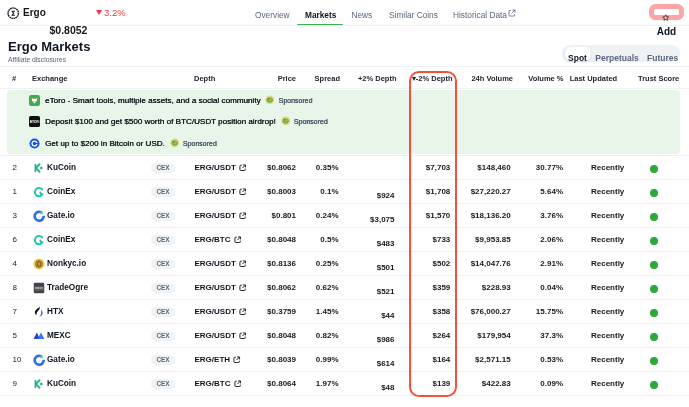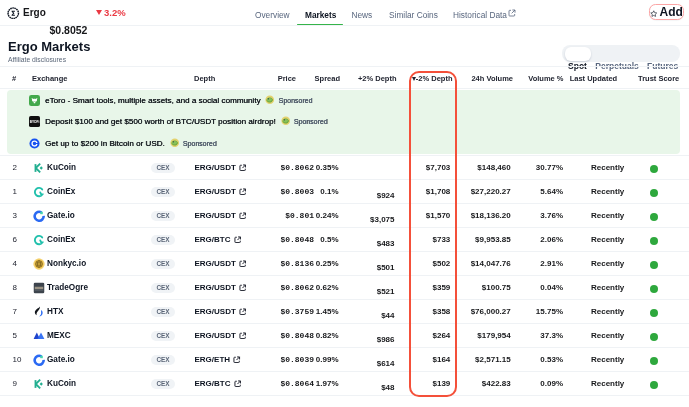--- a/index.html
+++ b/index.html
@@ -3,34 +3,34 @@
 * { margin:0; padding:0; box-sizing:border-box; }
 html,body { width:689px; height:407px; background:#fff; font-family:"Liberation Sans",sans-serif; color:#17181b; overflow:hidden; }
 #page { position:relative; width:689px; height:407px; }
 .abs { position:absolute; }
 
 
 #topbar { position:absolute; top:0; left:0; width:689px; height:26px; border-bottom:1px solid #eff2f5; }
 #coinlogo { position:absolute; left:7px; top:6.5px; }
 #coinname { position:absolute; left:23px; top:0; height:24px; line-height:25px; font-size:10px; font-weight:bold; }
 #coinprice { position:absolute; left:49.5px; top:18px; height:24px; line-height:25px; font-size:10.5px; font-weight:bold; }
-#coinchg { position:absolute; left:96px; top:0; height:31px; line-height:25px; font-size:9.5px; font-weight:bold; color:#ea3943; }
+#coinchg { position:absolute; left:96px; top:0; height:31px; line-height:25px; font-size:9.5px; font-weight:normal; color:#ea3943; }
 #coinchg .tri { display:inline-block; width:0; height:0; border-left:3.5px solid transparent; border-right:3.5px solid transparent; border-top:5px solid #ea3943; margin-right:2px; vertical-align:1px; }
 .nav { position:absolute; top:0; height:25px; line-height:30px; font-size:8.3px; font-weight:normal; color:#58667e; }
 .nav.active { color:#0d1421; font-weight:bold; }
 #nav-underline { position:absolute; left:296.5px; top:23.6px; width:46.5px; height:1.6px; background:#35b44a; border-radius:1px; }
-#addbtn { position:absolute; left:649px; top:4px; width:35px; height:16px; border:1px solid #fca5a5; border-radius:6.5px; background:#fff; font-size:12px; font-weight:bold; color:#0d1421; text-align:center; line-height:15px; box-shadow:0 0.5px 1px rgba(128,138,157,.15); }
+#addbtn { position:absolute; left:649px; top:4px; width:35px; height:16px; border:5px solid #fca5a5; border-radius:6.5px; background:#fff; font-size:10px; font-weight:bold; color:#0d1421; text-align:center; line-height:15px; box-shadow:0 0.5px 1px rgba(128,138,157,.15); }
 #addbtn svg { vertical-align:-1.5px; margin-right:2px; }
 
 
 #title { position:absolute; left:8px; top:39px; font-size:13px; font-weight:bold; color:#0d1421; letter-spacing:0; }
 #affil { position:absolute; left:8px; top:55.5px; font-size:6.8px; color:#5b6779; }
 #seg { position:absolute; left:562px; top:45px; width:118px; height:17px; background:#eff2f5; border-radius:8px; }
 #seg .pill { position:absolute; left:2.5px; top:2px; width:26px; height:13.5px; background:#fff; border-radius:6px; box-shadow:0 1px 2px rgba(88,102,126,.25); }
-#seg span { position:absolute; font-size:8.5px; font-weight:bold; top:12px; height:24px; line-height:18px; }
+#seg span { position:absolute; font-size:8.5px; font-weight:bold; top:4px; height:24px; line-height:18px; }
 #seg .s1 { left:2.5px; width:26px; text-align:center; color:#0d1421; }
 #seg .s2 { left:33px; width:44px; text-align:center; color:#58667e; }
 #seg .s3 { left:85px; width:31px; text-align:center; color:#58667e; }
 
 
 #thead { position:absolute; top:66px; left:0; width:689px; height:23px; border-top:1px solid #eff2f5; border-bottom:1px solid #eff2f5; }
 #thead span { position:absolute; top:0; height:22px; line-height:23px; font-size:7.5px; font-weight:bold; color:#222531; white-space:nowrap; }
 #thead .sorttri { position:absolute; left:411.5px; top:9.5px; width:0; height:0; line-height:0; border-left:2.8px solid transparent; border-right:2.8px solid transparent; border-top:4px solid #222531; }
 
 
@@ -47,21 +47,21 @@
 .row { position:relative; height:24px; border-bottom:1px solid #eff2f5; }
 .row span { position:absolute; top:0; height:23px; line-height:24px; white-space:nowrap; }
 .c-num { left:12.5px; font-size:8px; color:#222531; }
 .c-logo { left:33px; }
 .c-logo svg { display:block; margin-top:6px; }
 .c-name { left:47px; font-size:8.2px; font-weight:bold; color:#0d1421; }
 .c-cex { left:151px; width:24px; top:7px !important; height:10px !important; line-height:10.5px !important; background:#f0f3f6; border-radius:5px; font-size:6.4px; font-weight:bold; color:#5b6678; text-align:center; }
 .c-pair { left:194.5px; font-size:8px; font-weight:bold; color:#0d1421; }
 .c-pair .ext { margin-left:3px; vertical-align:-1px; }
 .c-r { font-size:8px; font-weight:bold; color:#17181b; text-align:right; }
-.c-price { right:375px;font-family:Liberation Mono, monospace; }
+.c-price { right:393px; }
 .c-spread { right:350.5px; }
 .c-p2 { right:294.5px;margin-top:28px; }
 .c-m2 { right:238.7px; }
 .c-vol { right:178.3px; }
 .c-volpct { right:126px; }
 .c-rec { right:64.7px; font-weight:bold;text-align:right; }
 .c-dot { left:649.5px; top:9px !important; width:8px; height:8px !important; border-radius:50%; background:#2ea83d; }
 
 #redbox { position:absolute; left:408.5px; top:70.5px; width:48.5px; height:326px; border:2px solid #f4503a; border-radius:10px; z-index:5; }
 </style></head>
@@ -302,21 +302,21 @@
 <span class="c-cex">CEX</span>
 <span class="c-pair">ERG/USDT<svg class="ext" width="7.5" height="7.5" viewBox="0 0 24 24" fill="none" stroke="#222531" stroke-width="3.2">
             <path d="M9 4H5a2 2 0 0 0-2 2v13a2 2 0 0 0 2 2h13a2 2 0 0 0 2-2v-4"></path>
             <path d="M13 3h8v8"></path>
             <path d="M21 3 11 13"></path>
           </svg></span>
 <span class="c-r c-price">$0.8062</span>
 <span class="c-r c-spread">0.62%</span>
 <span class="c-r c-p2">$44</span>
 <span class="c-r c-m2">$359</span>
-<span class="c-r c-vol">$100.75</span>
+<span class="c-r c-vol">$228.93</span>
 <span class="c-r c-volpct">0.04%</span>
 <span class="c-r c-rec">Recently</span>
 <span class="c-dot"></span>
 </div>
 <div class="row">
 <span class="c-num">7</span>
 <span class="c-logo">
           <svg width="12" height="12" viewBox="0 0 24 24">
             <path fill="#12161c" d="M13.5 1c1 4-1.5 6.5-3.5 9-2.3 2.9-3.6 5.2-2.6 8.6C4.2 16.8 3 13.7 4 10.7 6 5.5 12 4.6 13.5 1z"></path>
             <path fill="#2a6bf3" d="M16.5 8c2.8 2.5 3.7 5.7 2 8.9-1.2 2.3-3.5 4-6.4 4.1 2.8-1.7 3.9-3.7 4.1-6C16.5 12.3 15.7 10.3 16.5 8z"></path>

